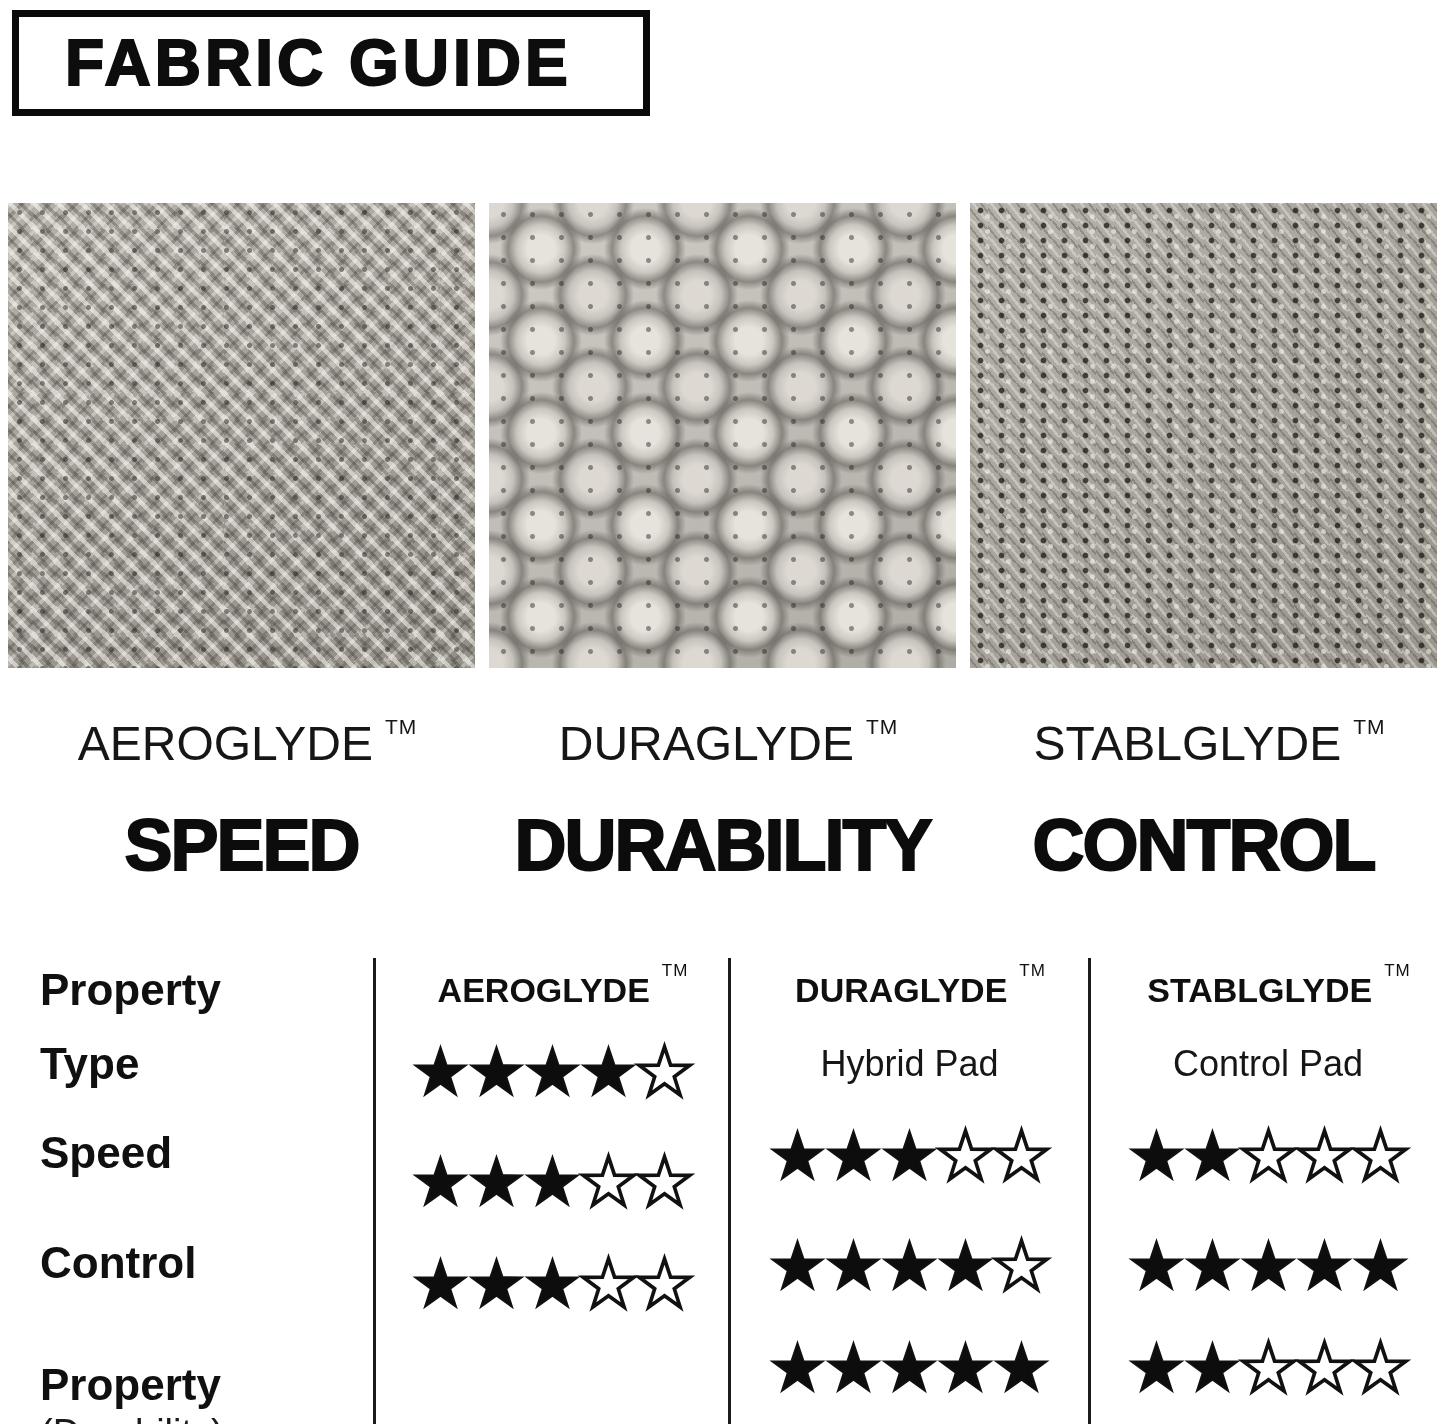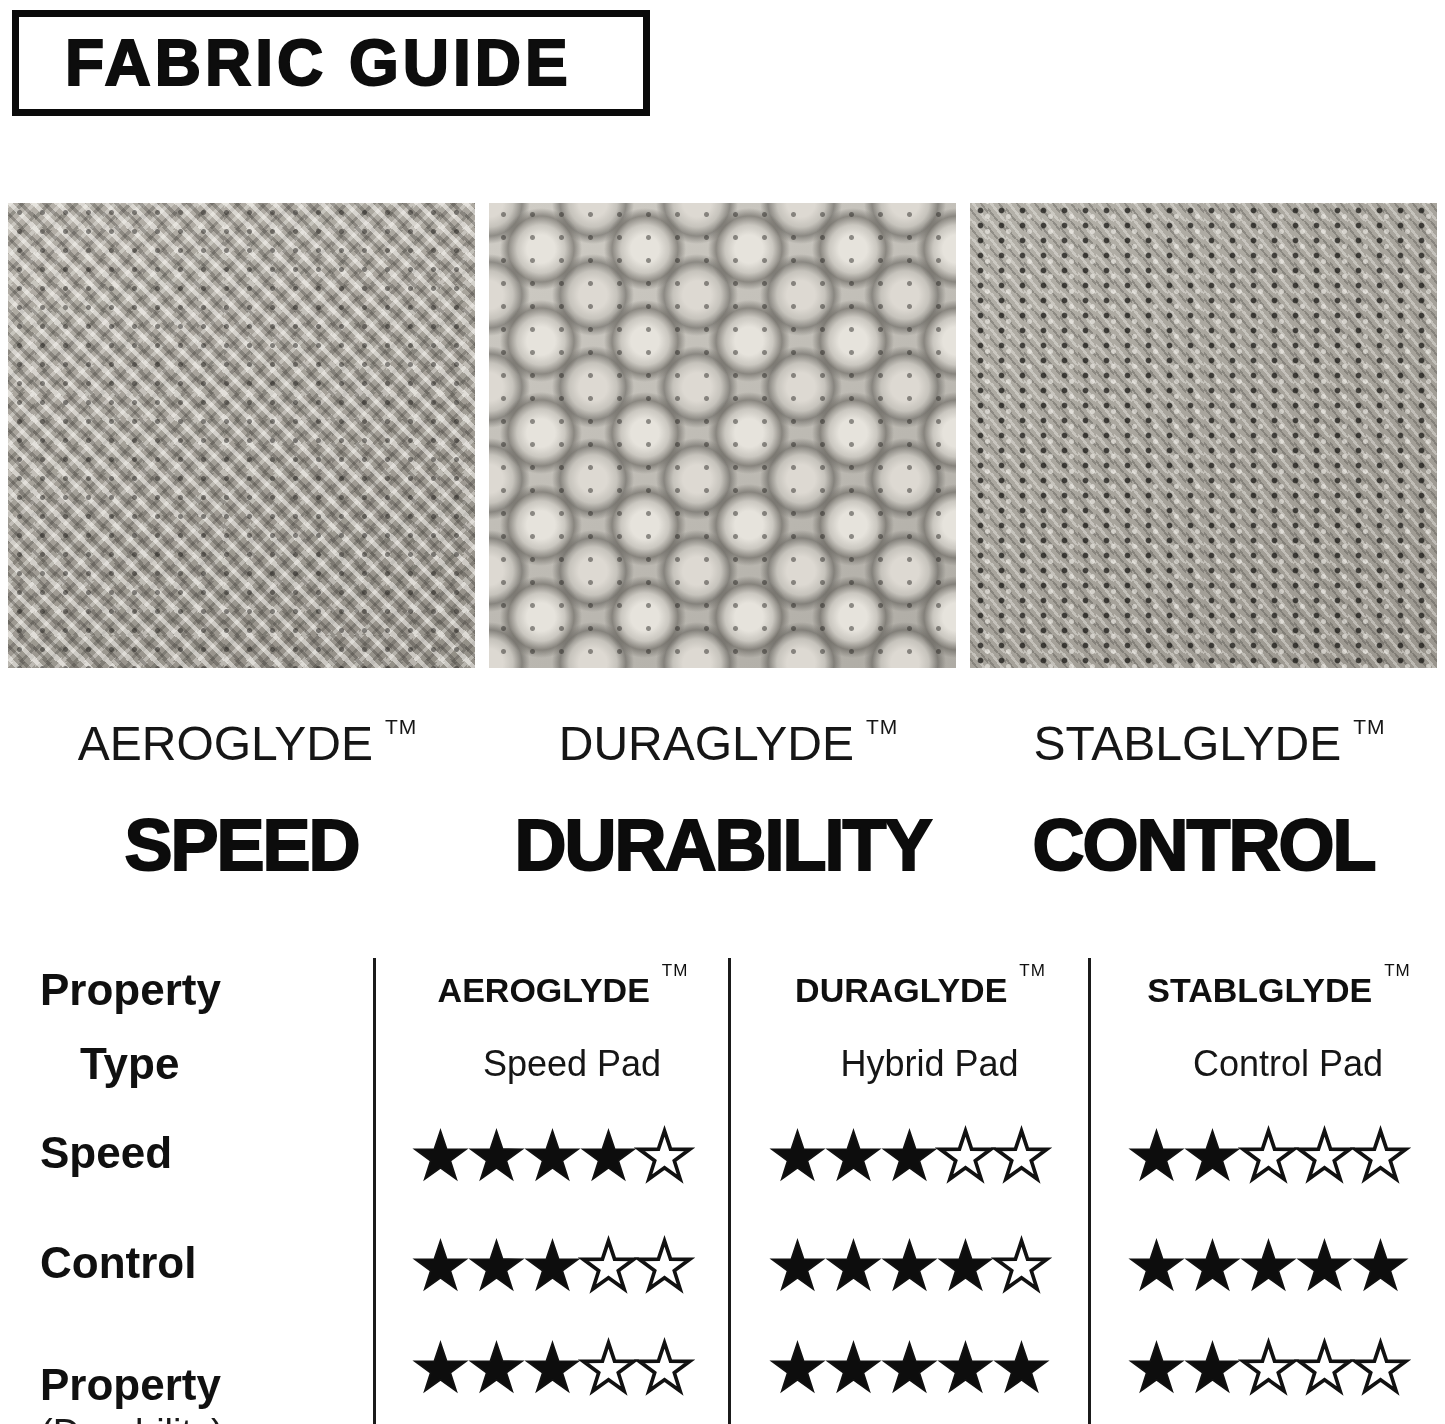--- a/index.html
+++ b/index.html
@@ -92,21 +92,21 @@
 
   
   .table{
     position:absolute;left:0;top:958px;
     width:1445px;height:466px;
     display:grid;grid-template-columns:373px 355px 360px 357px;
   }
   .tcol{box-sizing:border-box;display:flex;flex-direction:column;}
   .tcol.data{border-left:3px solid var(--divider,#1b1b1b);}
   .trow-head{height:64px;display:flex;align-items:center;justify-content:center;}
-  .trow-type{height:84px;display:flex;align-items:center;justify-content:center;margin-left:40px;}
+  .trow-type{height:84px;display:flex;align-items:center;justify-content:center;}
   .trow-rate{height:86px;display:flex;align-items:flex-start;justify-content:center;padding-top:24px;box-sizing:content-box;}
   .trow-rate.rough{height:auto;flex:1;padding-top:16px;}
 
   .tcol-labels .trow-head,
   .tcol-labels .trow-type,
   .tcol-labels .trow-rate{justify-content:flex-start;padding-left:40px;}
 
   .lbl{font-size:44px;font-weight:700;color:#101010;line-height:1.05;}
   .lbl-note{font-size:38px;font-weight:400;color:#1a1a1a;margin-top:4px;}
   .col-head{font-size:34px;font-weight:700;white-space:nowrap;color:#0f0f0f;margin-left:10px;}
@@ -173,23 +173,20 @@
           <div class="lbl">Property</div>
           <div class="lbl-note">(Durability)</div>
         </div>
       </div>
     </div>
 
     <div class="tcol data">
       <div class="trow-head">
         <span class="col-head"><span>AEROGLYDE</span><span class="tm">TM</span></span>
       </div>
-      <div class="trow-type">
-        <span class="type-val">Speed Pad</span>
-      </div>
       <div class="trow-rate">
           <div class="stars">
             <svg width="55" height="55" viewBox="0 0 24 24">
               <polygon points="12,0.4 14.65,8.36 23.03,8.42 16.28,13.39 18.82,21.38 12,16.5 5.18,21.38 7.72,13.39 0.97,8.42 9.35,8.36" fill="#0d0d0d" stroke="#111111" stroke-width="0.8" stroke-linejoin="miter"></polygon>
             </svg>
             <svg width="55" height="55" viewBox="0 0 24 24">
               <polygon points="12,0.4 14.65,8.36 23.03,8.42 16.28,13.39 18.82,21.38 12,16.5 5.18,21.38 7.72,13.39 0.97,8.42 9.35,8.36" fill="#0d0d0d" stroke="#111111" stroke-width="0.8" stroke-linejoin="miter"></polygon>
             </svg>
             <svg width="55" height="55" viewBox="0 0 24 24">
               <polygon points="12,0.4 14.65,8.36 23.03,8.42 16.28,13.39 18.82,21.38 12,16.5 5.18,21.38 7.72,13.39 0.97,8.42 9.35,8.36" fill="#0d0d0d" stroke="#111111" stroke-width="0.8" stroke-linejoin="miter"></polygon>

